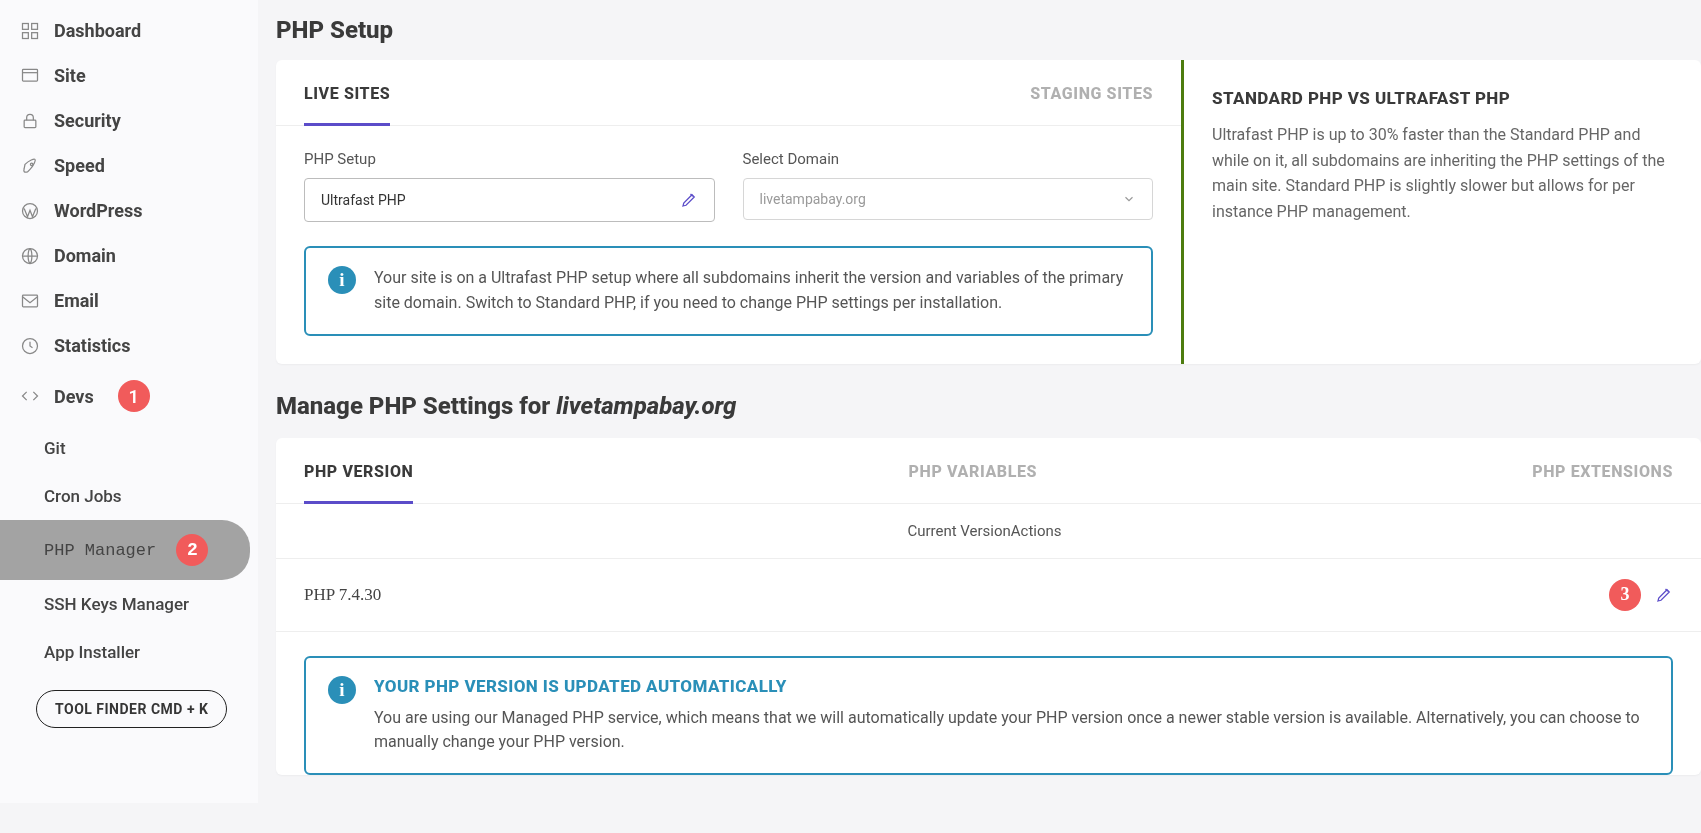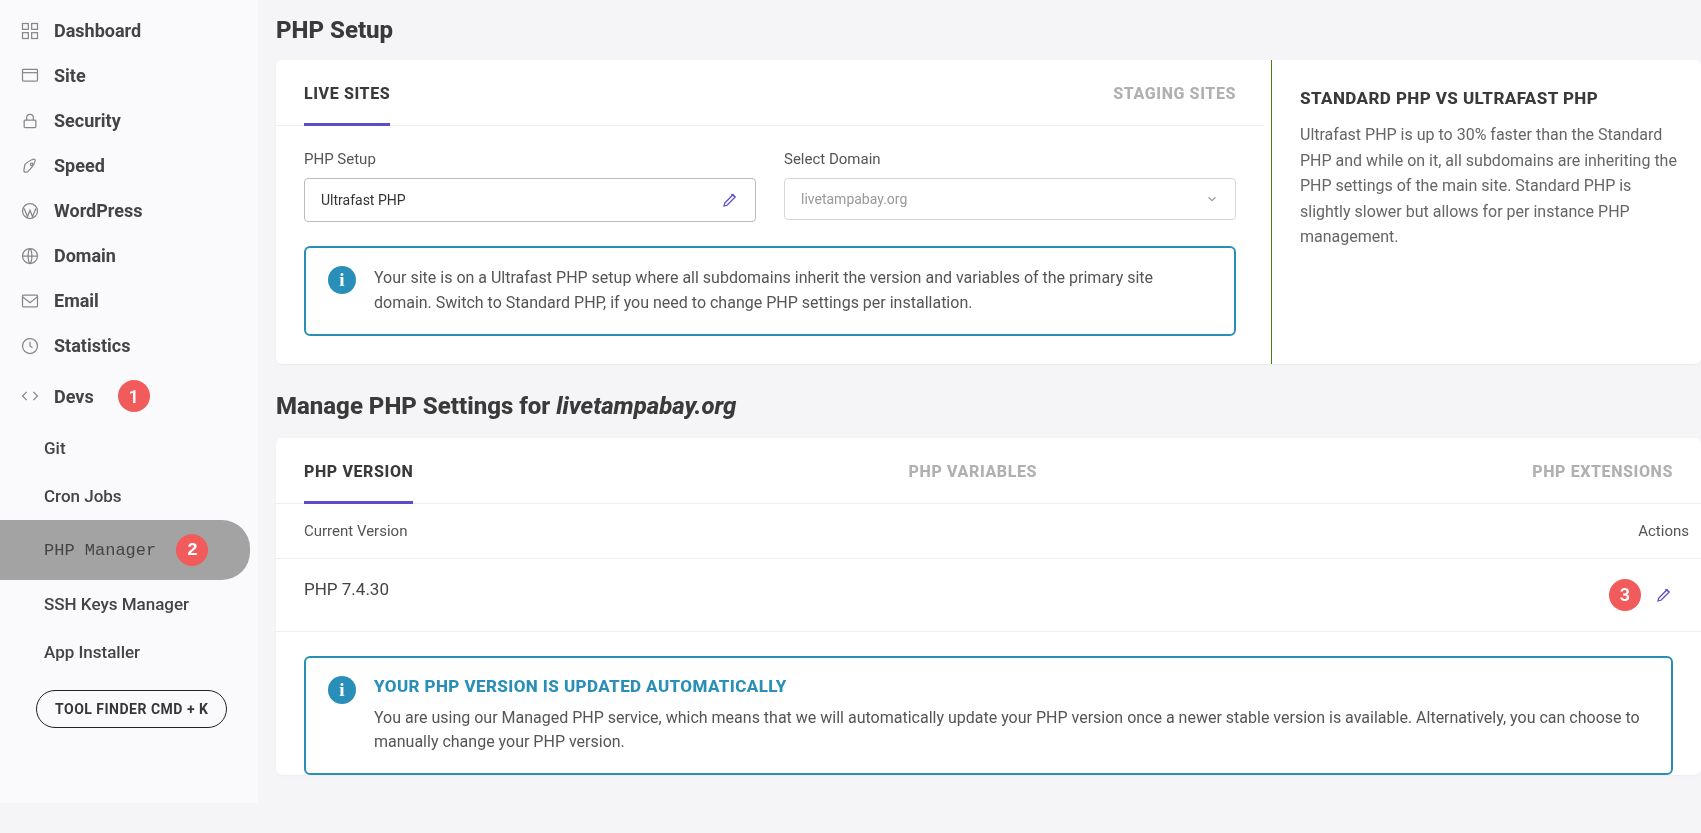--- a/index.html
+++ b/index.html
@@ -11,41 +11,41 @@
   .sub-items { }
   .sub-item { padding:14px 20px 14px 44px; font-size:17px; font-weight:500; color:#444; cursor:pointer; position:relative; }
   .sub-item.active { background:#a3a3a3; border-radius:0 28px 28px 0; margin-right:8px;font-family:Liberation Mono, monospace; }
   .circle-badge { display:inline-flex; align-items:center; justify-content:center; width:32px; height:32px; border-radius:50%; background:#f15b5b; color:#fff; font-size:18px; font-weight:600; margin-left:10px; }
   .tool-finder { margin:14px 20px 14px 36px; border:1.5px solid #222; border-radius:22px; padding:10px 18px; font-size:14px; font-weight:700; letter-spacing:0.5px; text-align:right; cursor:pointer; display:inline-block;}
   .main { flex:1; padding:12px 0 0 18px; }
   h1.page-title { font-size:24px; font-weight:800; color:#3a3a3a; margin:4px 0 16px 0; }
   .card { background:#fff; border-radius:6px; box-shadow:0 1px 2px rgba(0,0,0,0.04); }
   .top-card { display:flex; }
   .top-left { flex:1; padding:0; }
-  .top-right { width:430px; padding:28px 24px 28px 28px; border-left:1px solid #4d7c0f;margin-left:7px;}
+  .top-right { width:520px; padding:28px 24px 28px 28px; border-left:3px solid #4d7c0f;}
   .tabs { display:flex; border-bottom:1px solid #eee; padding:0 28px; gap:40px;justify-content:space-between; }
   .tab { padding:24px 0 20px 0; font-size:16px; font-weight:800; letter-spacing:0.6px; color:#b0b0b0; cursor:pointer; text-transform:uppercase;}
   .tab.active { color:#3a3a3a; border-bottom:3px solid #5b4cc9; margin-bottom:-1px; }
   .controls { display:flex; gap:28px; padding:24px 28px 0 28px; }
   .control { flex:1; }
   .ctrl-label { font-size:15px; color:#555; margin-bottom:10px; }
   .textbox { display:flex; align-items:center; justify-content:space-between; border:1.5px solid #bcbcbc; border-radius:4px; padding:12px 16px; font-size:14px; color:#333;}
   .textbox.disabled { border-color:#d6d6d6; color:#9a9a9a;}
   .edit-icon { width:18px; height:18px; stroke:#5b4cc9; stroke-width:1.7; fill:none; cursor:pointer;}
   .chev-icon { width:14px; height:14px; stroke:#999; stroke-width:2; fill:none; }
   .info-box { margin:24px 28px 28px 28px; border:2px solid #2a8fb8; border-radius:6px; padding:18px 22px; display:flex; gap:18px; }
   .info-circle { width:28px; height:28px; border-radius:50%; background:#2a8fb8; color:#fff; display:flex; align-items:center; justify-content:center; font-family:Georgia, serif; font-weight:700; font-size:19px; flex:0 0 28px;}
   .info-text { font-size:16px; color:#555; line-height:1.55; }
   .top-right h3 { font-size:17px; font-weight:800; letter-spacing:0.4px; color:#3a3a3a; margin-bottom:14px; text-transform:uppercase;}
   .top-right p { font-size:16px; color:#666; line-height:1.6;}
   h2.section-title { font-size:24px; font-weight:800; color:#3a3a3a; margin:28px 0 18px 0;}
   h2.section-title .domain-part { font-style:italic; }
   .settings-card { }
-  .table-head { display:flex; justify-content:space-between; padding:18px 12px 18px 28px; font-size:15px; color:#555; border-bottom:1px solid #eee;}
-  .table-row { display:flex; justify-content:space-between; align-items:flex-start; padding:20px 28px; font-size:17px; color:#444; border-bottom:1px solid #eee;}
+  .table-head { display:flex; justify-content:center; padding:18px 36px 18px 28px; font-size:15px; color:#555; border-bottom:1px solid #eee;}
+  .table-row { display:flex; justify-content:space-between; align-items:center; padding:20px 28px; font-size:17px; color:#444; border-bottom:1px solid #eee;font-family:Liberation Serif, serif;}
   .row-actions { display:flex; align-items:center; gap:14px;}
   .info-box.big { margin:24px 28px 28px 28px;}
   .info-title { font-size:17px; font-weight:800; color:#2a8fb8; letter-spacing:0.4px; margin-bottom:10px; text-transform:uppercase;}
   .side-item .label,.sub-item .label{flex:0 0 auto;}
 </style>
 </head>
 <body>
 
 <div class="page">
 

